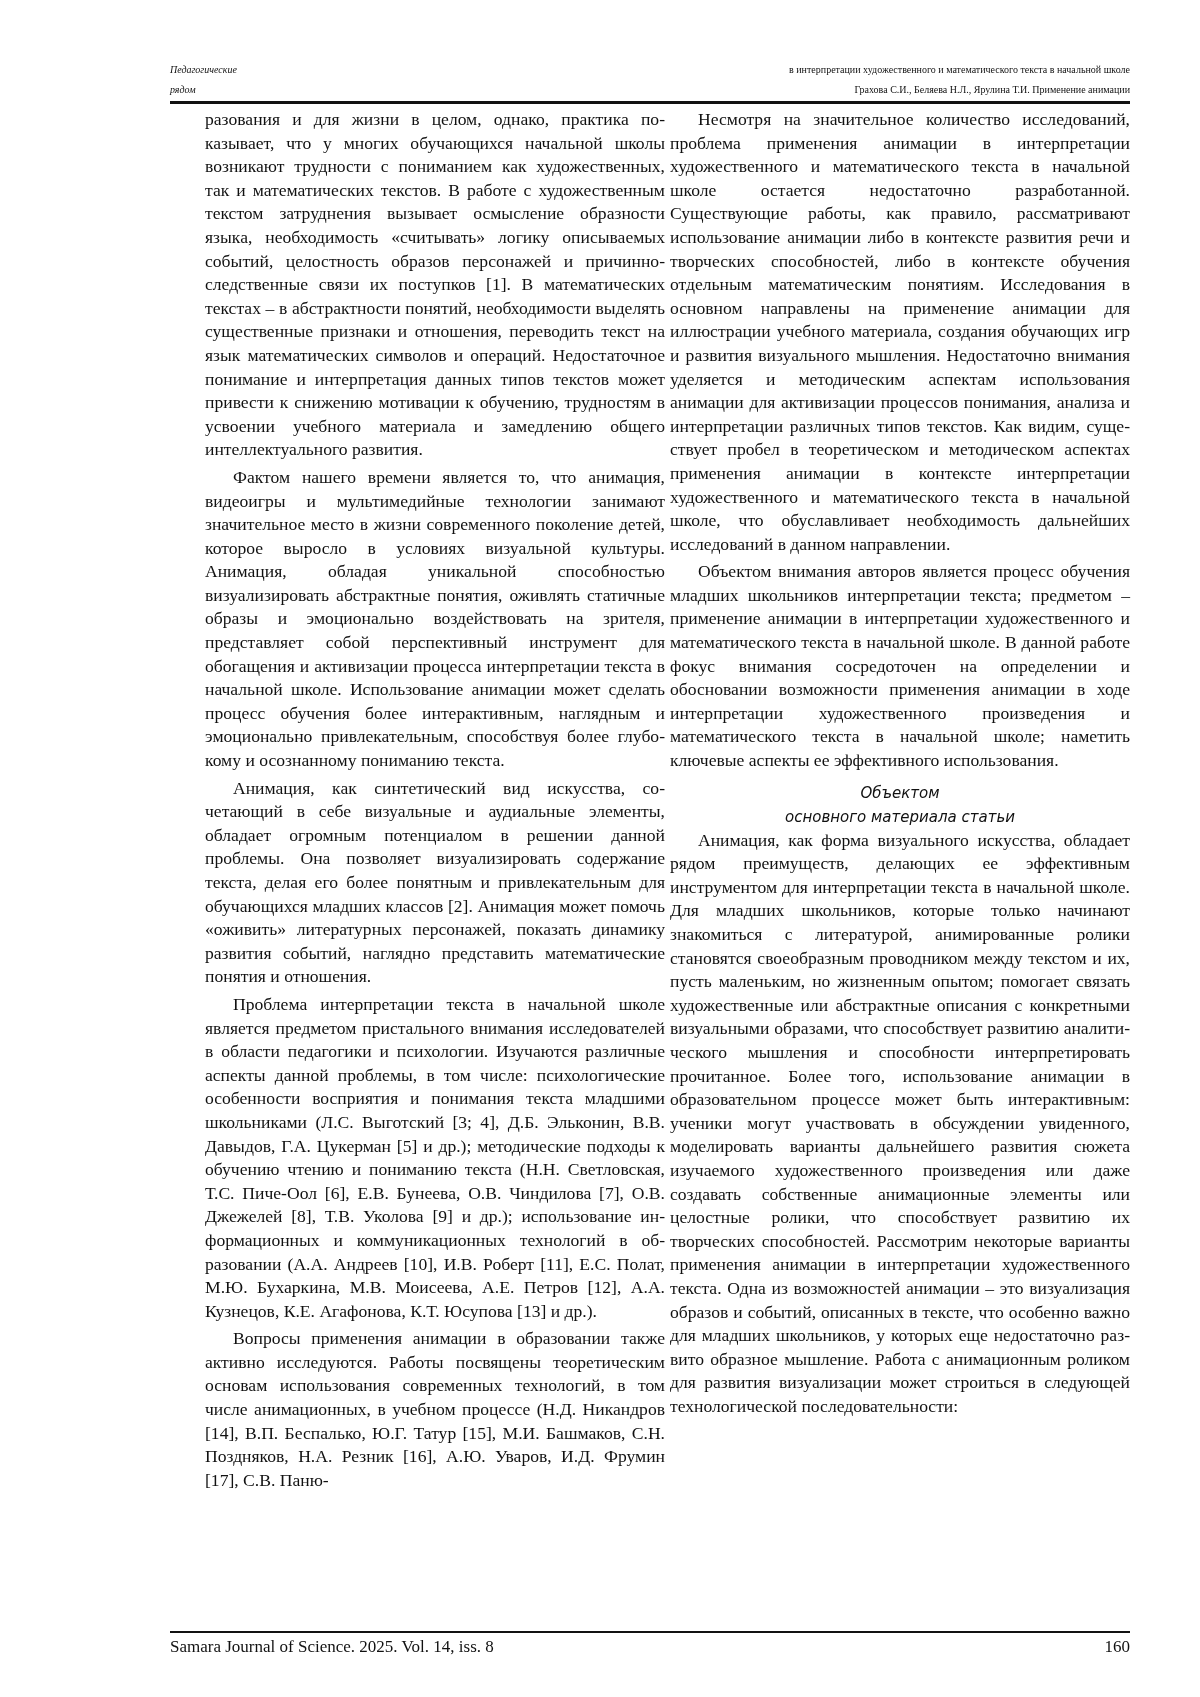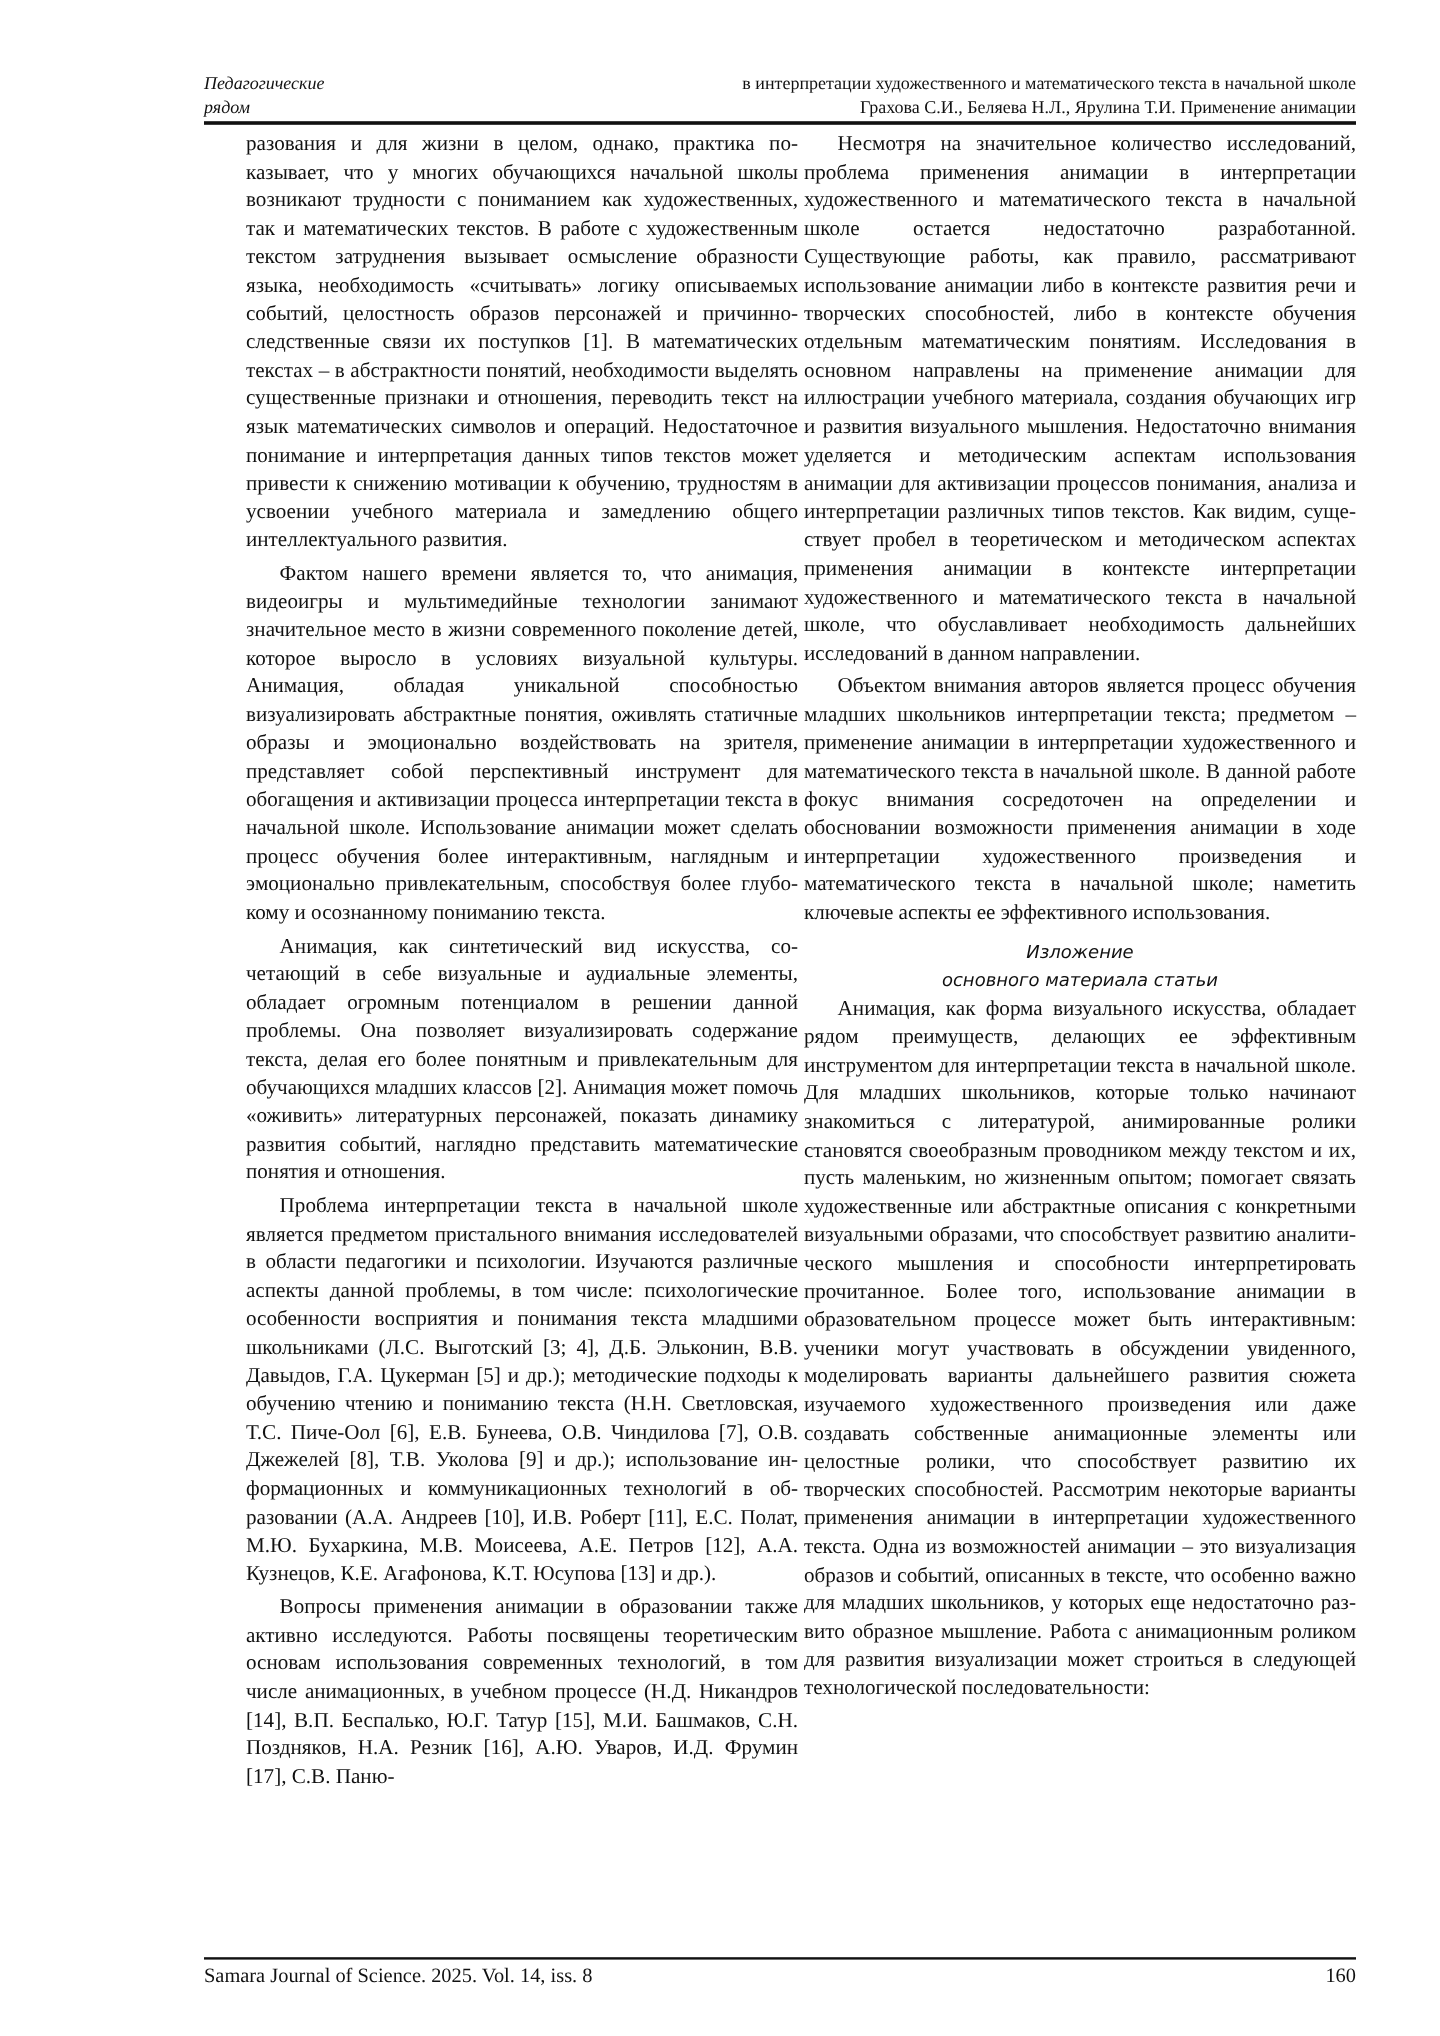--- a/index.html
+++ b/index.html
@@ -1,18 +1,18 @@
 <!DOCTYPE html>
 <html><head>
 <meta charset="utf-8">
 <style>
   html, body { margin: 0; padding: 0; background: #ffffff; }
   body { width: 1200px; height: 1697px; position: relative; overflow: hidden; color: #111; }
   .page { position: absolute; left: 170px; top: 60px; width: 960px; }
-  .hdr { position: relative; height: 40px; font-family: "Liberation Serif", serif; font-size: 15px; line-height: 20px; }
+  .hdr { position: relative; height: 40px; font-family: "Liberation Serif", serif; font-size: 10px; line-height: 20px; }
   .hdr-left { position: absolute; left: 0; top: 0; font-style: italic; width: 160px; }
   .hdr-right { position: absolute; right: 0; top: 0; text-align: right; }
   .hdr-rule { position: absolute; left: 0; right: 0; top: 41px; border-top: 3px solid #111; }
   .cols { position: absolute; top: 48px; left: 0; width: 960px; height: 1560px; }
   .col { position: absolute; top: 0; width: 460px; font-family: "Liberation Serif", serif; font-size: 17.6px; line-height: 23.6px; text-align: justify; hyphens: manual; }
   .col-left { left: 0; margin-left: 35px; }
   .col-right { left: 500px; }
   .col p { margin: 0 0 4px 0; text-indent: 28px; }
   .col p.cont { text-indent: 0; }
   .sect { font-family: "DejaVu Sans", sans-serif; font-style: italic; font-size: 15px; line-height: 24px; text-align: center; margin: 8px 0 0 0; }
@@ -43,21 +43,21 @@
       <p>Фактом нашего времени является то, что анима­ция, видеоигры и мультимедийные технологии зани­мают значительное место в жизни современного по­коление детей, которое выросло в условиях визуаль­ной культуры. Анимация, обладая уникальной спо­собностью визуализировать абстрактные понятия, оживлять статичные образы и эмоционально воздей­ствовать на зрителя, представляет собой перспектив­ный инструмент для обогащения и активизации про­цесса интерпретации текста в начальной школе. Ис­пользование анимации может сделать процесс обу­чения более интерактивным, наглядным и эмоцио­нально привлекательным, способствуя более глубо­кому и осознанному пониманию текста.</p>
       <p>Анимация, как синтетический вид искусства, со­четающий в себе визуальные и аудиальные элемен­ты, обладает огромным потенциалом в решении дан­ной проблемы. Она позволяет визуализировать со­держание текста, делая его более понятным и при­влекательным для обучающихся младших классов [2]. Анимация может помочь «оживить» литератур­ных персонажей, показать динамику развития собы­тий, наглядно представить математические понятия и отношения.</p>
       <p>Проблема интерпретации текста в начальной шко­ле является предметом пристального внимания иссле­дователей в области педагогики и психологии. Изуча­ются различные аспекты данной проблемы, в том чис­ле: психологические особенности восприятия и пони­мания текста младшими школьниками (Л.С. Выготс­кий [3; 4], Д.Б. Эльконин, В.В. Давыдов, Г.А. Цукер­ман [5] и др.); методические подходы к обучению чте­нию и пониманию текста (Н.Н. Светловская, Т.С. Пи­че-Оол [6], Е.В. Бунеева, О.В. Чиндилова [7], О.В. Дже­желей [8], Т.В. Уколова [9] и др.); использование ин­формационных и коммуникационных технологий в об­разовании (А.А. Андреев [10], И.В. Роберт [11], Е.С. По­лат, М.Ю. Бухаркина, М.В. Моисеева, А.Е. Петров [12], А.А. Кузнецов, К.Е. Агафонова, К.Т. Юсупова [13] и др.).</p>
       <p>Вопросы применения анимации в образовании так­же активно исследуются. Работы посвящены теоре­тическим основам использования современных техно­логий, в том числе анимационных, в учебном про­цессе (Н.Д. Никандров [14], В.П. Беспалько, Ю.Г. Та­тур [15], М.И. Башмаков, С.Н. Поздняков, Н.А. Рез­ник [16], А.Ю. Уваров, И.Д. Фрумин [17], С.В. Паню-</p>
     </div>
 
     <div class="col col-right">
       <p>Несмотря на значительное количество исследова­ний, проблема применения анимации в интерпрета­ции художественного и математического текста в на­чальной школе остается недостаточно разработанной. Существующие работы, как правило, рассматривают использование анимации либо в контексте развития речи и творческих способностей, либо в контексте обучения отдельным математическим понятиям. Ис­следования в основном направлены на применение анимации для иллюстрации учебного материала, со­здания обучающих игр и развития визуального мыш­ления. Недостаточно внимания уделяется и методи­ческим аспектам использования анимации для акти­визации процессов понимания, анализа и интерпре­тации различных типов текстов. Как видим, суще­ствует пробел в теоретическом и методическом ас­пектах применения анимации в контексте интерпре­тации художественного и математического текста в начальной школе, что обуславливает необходимость дальнейших исследований в данном направлении.</p>
       <p>Объектом внимания авторов является процесс обу­чения младших школьников интерпретации текста; предметом – применение анимации в интерпретации художественного и математического текста в началь­ной школе. В данной работе фокус внимания сосре­доточен на определении и обосновании возможности применения анимации в ходе интерпретации худо­жественного произведения и математического текста в начальной школе; наметить ключевые аспекты ее эффективного использования.</p>
       <div class="sect">
-        <div>Изложение</div>
+        <div>Объектом</div>
         <div>основного материала статьи</div>
       </div>
       <p>Анимация, как форма визуального искусства, об­ладает рядом преимуществ, делающих ее эффектив­ным инструментом для интерпретации текста в на­чальной школе. Для младших школьников, которые только начинают знакомиться с литературой, аними­рованные ролики становятся своеобразным провод­ником между текстом и их, пусть маленьким, но жиз­ненным опытом; помогает связать художественные или абстрактные описания с конкретными визуаль­ными образами, что способствует развитию аналити­ческого мышления и способности интерпретировать прочитанное. Более того, использование анимации в образовательном процессе может быть интерактив­ным: ученики могут участвовать в обсуждении уви­денного, моделировать варианты дальнейшего разви­тия сюжета изучаемого художественного произведе­ния или даже создавать собственные анимационные элементы или целостные ролики, что способствует развитию их творческих способностей. Рассмотрим не­которые варианты применения анимации в интерпре­тации художественного текста. Одна из возможно­стей анимации – это визуализация образов и собы­тий, описанных в тексте, что особенно важно для млад­ших школьников, у которых еще недостаточно раз­вито образное мышление. Работа с анимационным ро­ликом для развития визуализации может строиться в следующей технологической последовательности:</p>
     </div>
   </div>
 
   <div class="ftr-rule"></div>
   <div class="ftr">
     <span class="ftr-left">Samara Journal of Science. 2025. Vol. 14, iss. 8</span>
     <span class="ftr-right">160</span>

